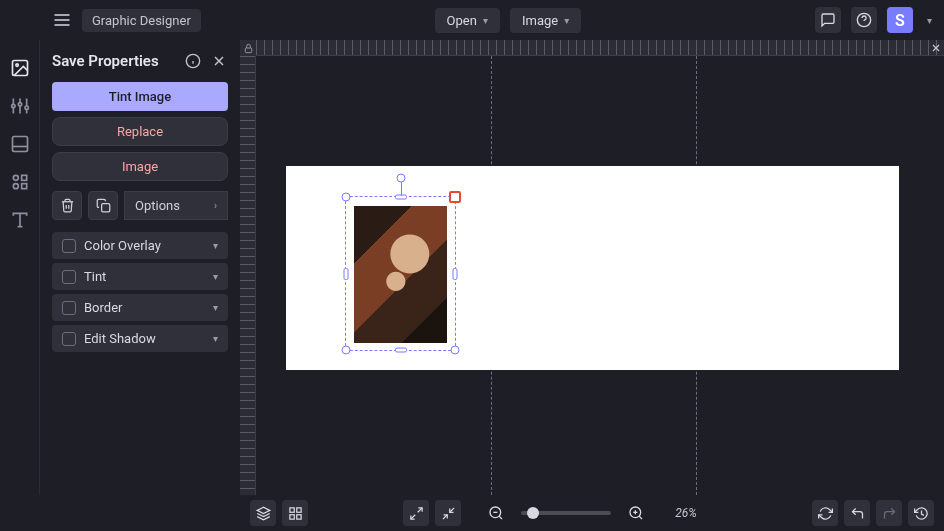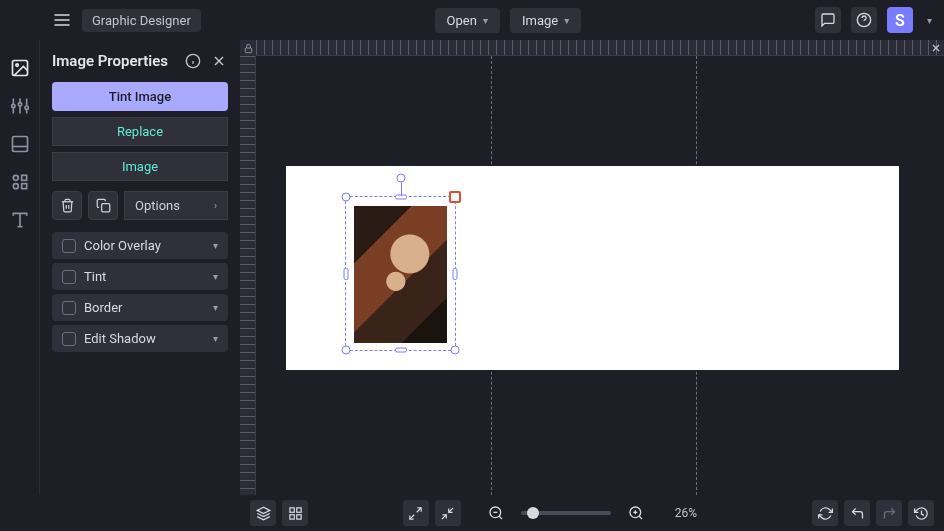--- a/index.html
+++ b/index.html
@@ -30,21 +30,21 @@
   .rail { position:absolute; top:40px; left:0; bottom:36px; width:40px; border-right:1px solid #2b2c35; display:flex; flex-direction:column; align-items:center; gap:18px; padding-top:18px; }
   .rail .ri { width:20px; height:20px; color:#8e8fa0; cursor:pointer; display:flex; align-items:center; justify-content:center; }
   .rail .ri.active { color:#e5e6ec; }
   
   .panel { position:absolute; top:40px; left:40px; width:200px; bottom:36px; padding:12px; }
   .phead { display:flex; align-items:center; gap:8px; margin-bottom:12px; }
   .phead .title { font-size:15px; font-weight:600; flex:1; }
   .phead .ic { width:18px; height:18px; color:#c3c4ce; cursor:pointer; display:flex; align-items:center; justify-content:center; }
   .btn-accent { width:100%; background:var(--accent-bg); color:#1d1d26; font-weight:500; font-size:13px; border:none; border-radius:4px; padding:7px 0; cursor:pointer; }
   .row { display:flex; gap:6px; margin-top:6px; }
-  .btn-gray { flex:1; background:var(--panel2); color:#5eead4; font-size:13px; border:1px solid var(--panel3); border-radius:0; padding:6px 0; cursor:pointer; text-align:center; }
+  .btn-gray { flex:1; background:var(--panel2); color:#fca5a5; font-size:13px; border:1px solid var(--panel3); border-radius:8px; padding:6px 0; cursor:pointer; text-align:center; }
   .btn-full { width:100%; }
   .sep-row { display:flex; gap:6px; margin-top:10px; align-items:stretch; }
   .sq { width:30px; background:var(--panel2); border:1px solid var(--panel3); border-radius:4px; display:flex; align-items:center; justify-content:center; color:#cfd0db; cursor:pointer; }
   .opt-btn { flex:1; background:var(--panel2); border:1px solid var(--panel3); border-radius:0; padding:6px 10px; font-size:13px; color:#cfd0db; display:flex; align-items:center; cursor:pointer; }
   .opt-btn .sp { flex:1; }
   .accitem { margin-top:4px; background:var(--panel2); border-radius:4px; padding:6px 10px; display:flex; align-items:center; gap:8px; font-size:13px; color:#d8d9e2; cursor:pointer; }
   .accitem .cb { width:14px; height:14px; border:1.5px solid #6d6e7d; border-radius:3px; flex:none; }
   .accitem .sp { flex:1; }
   .accitem:first-of-type { margin-top:10px; }
   
@@ -67,21 +67,21 @@
      radial-gradient(circle at 60% 35%, #d9b08c 0 18%, transparent 19%),
      radial-gradient(circle at 45% 55%, #d9b08c 0 10%, transparent 11%),
      linear-gradient(135deg, #2a1b14 0 25%, #7a3e24 25% 55%, #3a2419 55% 80%, #1b130e 80% 100%);
   }
   
   .bbar { position:absolute; left:240px; right:0; bottom:0; height:36px; display:flex; align-items:center; padding:0 10px; gap:6px; }
   .bbar .grp { display:flex; gap:6px; }
   .bsp { flex:1; }
   .slider { width:90px; height:4px; background:#4b4c58; border-radius:2px; position:relative; margin:0 6px; }
   .slider .knob { position:absolute; top:50%; left:12px; width:12px; height:12px; border-radius:50%; background:#d8d9e2; transform:translate(-50%,-50%); }
-  .zoom { font-size:12px; color:#c3c4ce; margin:0 20px; }
+  .zoom { font-size:12px; color:#c3c4ce; margin:0 20px;font-style:italic; }
   svg { display:block; }
 </style>
 </head>
 <body>
 
 <div class="topbar">
   <div class="hamburger">
     <svg viewBox="0 0 24 24" width="20" height="20" stroke="currentColor" stroke-width="2" fill="none">
         <line x1="3" y1="6" x2="21" y2="6"></line>
         <line x1="3" y1="12" x2="21" y2="12"></line>
@@ -154,21 +154,21 @@
     <svg viewBox="0 0 24 24" width="20" height="20" stroke="currentColor" stroke-width="2" fill="none">
         <polyline points="4 7 4 4 20 4 20 7"></polyline>
         <line x1="9" y1="20" x2="15" y2="20"></line>
         <line x1="12" y1="4" x2="12" y2="20"></line>
       </svg>
   </div>
 </div>
 
 <div class="panel">
   <div class="phead">
-    <span class="title">Image Properties</span>
+    <span class="title">Save Properties</span>
     <span class="ic">
       <svg viewBox="0 0 24 24" width="16" height="16" stroke="currentColor" stroke-width="2" fill="none">
           <circle cx="12" cy="12" r="10"></circle>
           <line x1="12" y1="16" x2="12" y2="12"></line>
           <line x1="12" y1="8" x2="12.01" y2="8"></line>
         </svg>
     </span>
     <span class="ic">
       <svg viewBox="0 0 24 24" width="16" height="16" stroke="currentColor" stroke-width="2" fill="none">
           <line x1="18" y1="6" x2="6" y2="18"></line>

